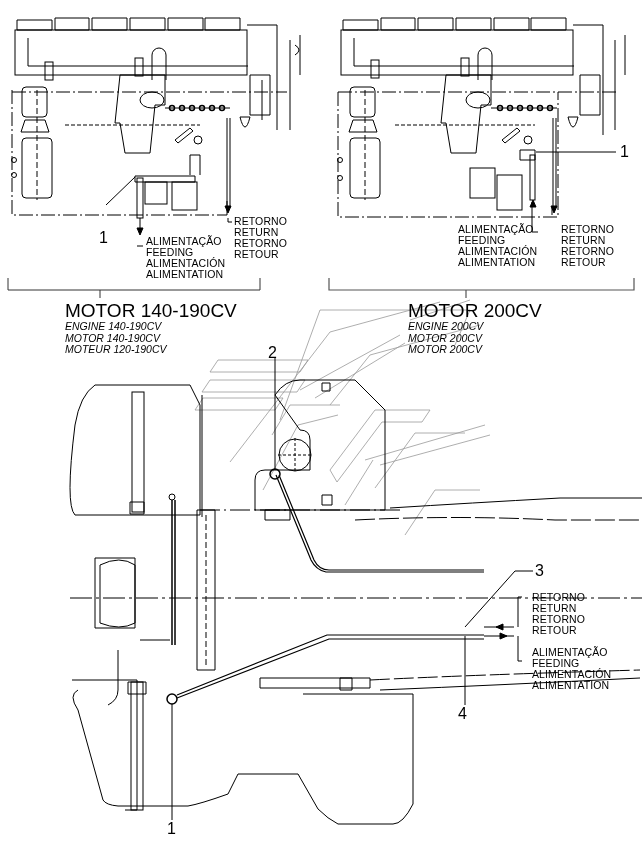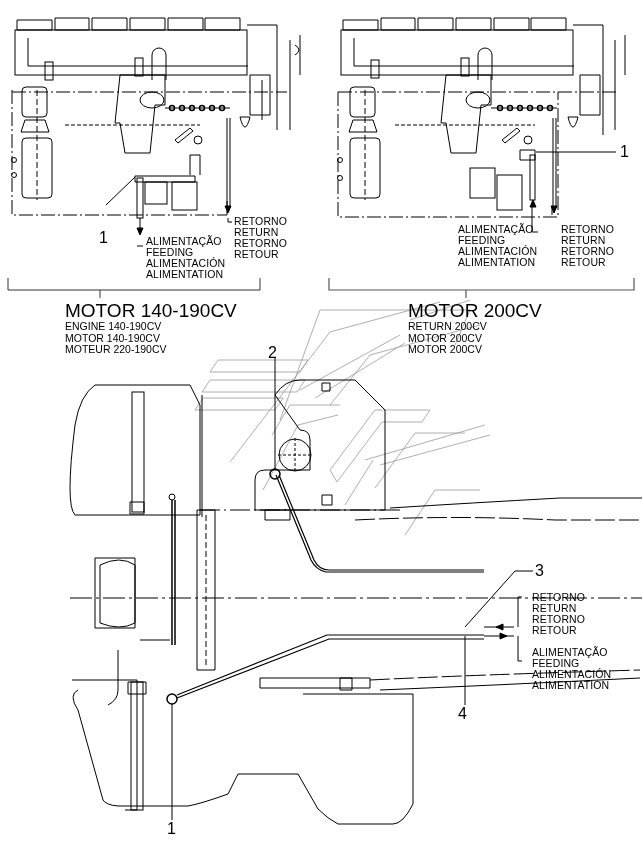--- a/index.html
+++ b/index.html
@@ -3,21 +3,21 @@
 <meta charset="utf-8">
 <style>
   html, body { margin:0; padding:0; background:#ffffff; }
   body { width:642px; height:846px; position:relative; overflow:hidden;
          font-family:"Liberation Sans", sans-serif; color:#000; }
   svg { position:absolute; left:0; top:0; }
   .lbl { position:absolute; font-size:10.5px; line-height:11px; white-space:nowrap; letter-spacing:0.1px; }
   .lbl div { height:11px; }
   .big { position:absolute; font-size:19px; line-height:20px; white-space:nowrap; }
   .sub { position:absolute; font-size:10.5px; line-height:11.5px; white-space:nowrap; }
-  .sub div { height:11.5px; }
+  .sub div { height:11.5px;font-style:italic; }
   .num { position:absolute; font-size:16px; line-height:16px; }
 </style>
 </head>
 <body>
 
 <svg width="642" height="846" viewBox="0 0 642 846" fill="none" stroke="#000" stroke-width="1">
 
   <g>
 
     <path d="M17 20 h35 v10 h-35z M55 18 h34 v12 h-34z M92 18 h35 v12 h-35z M130 18 h35 v12 h-35z M168 18 h35 v12 h-35z M205 18 h35 v12 h-35z"></path>
@@ -214,39 +214,39 @@
 <div class="lbl" style="left:234px;top:216px;">
   <div>RETORNO</div>
   <div>RETURN</div>
   <div>RETORNO</div>
   <div>RETOUR</div>
 </div>
 <div class="big" style="left:65px;top:301px;">MOTOR 140-190CV</div>
 <div class="sub" style="left:65px;top:321px;">
   <div>ENGINE 140-190CV</div>
   <div>MOTOR 140-190CV</div>
-  <div>MOTEUR 220-190CV</div>
+  <div>MOTEUR 120-190CV</div>
 </div>
 
 <div class="num" style="left:620px;top:144px;">1</div>
 <div class="lbl" style="left:458px;top:224px;">
   <div>ALIMENTAÇÃO</div>
   <div>FEEDING</div>
   <div>ALIMENTACIÓN</div>
   <div>ALIMENTATION</div>
 </div>
 <div class="lbl" style="left:561px;top:224px;">
   <div>RETORNO</div>
   <div>RETURN</div>
   <div>RETORNO</div>
   <div>RETOUR</div>
 </div>
 <div class="big" style="left:408px;top:301px;">MOTOR 200CV</div>
 <div class="sub" style="left:408px;top:321px;">
-  <div>RETURN 200CV</div>
+  <div>ENGINE 200CV</div>
   <div>MOTOR 200CV</div>
   <div>MOTOR 200CV</div>
 </div>
 
 <div class="num" style="left:268px;top:345px;">2</div>
 <div class="num" style="left:535px;top:563px;">3</div>
 <div class="num" style="left:458px;top:706px;">4</div>
 <div class="num" style="left:167px;top:821px;">1</div>
 <div class="lbl" style="left:532px;top:592px;">
   <div>RETORNO</div>

